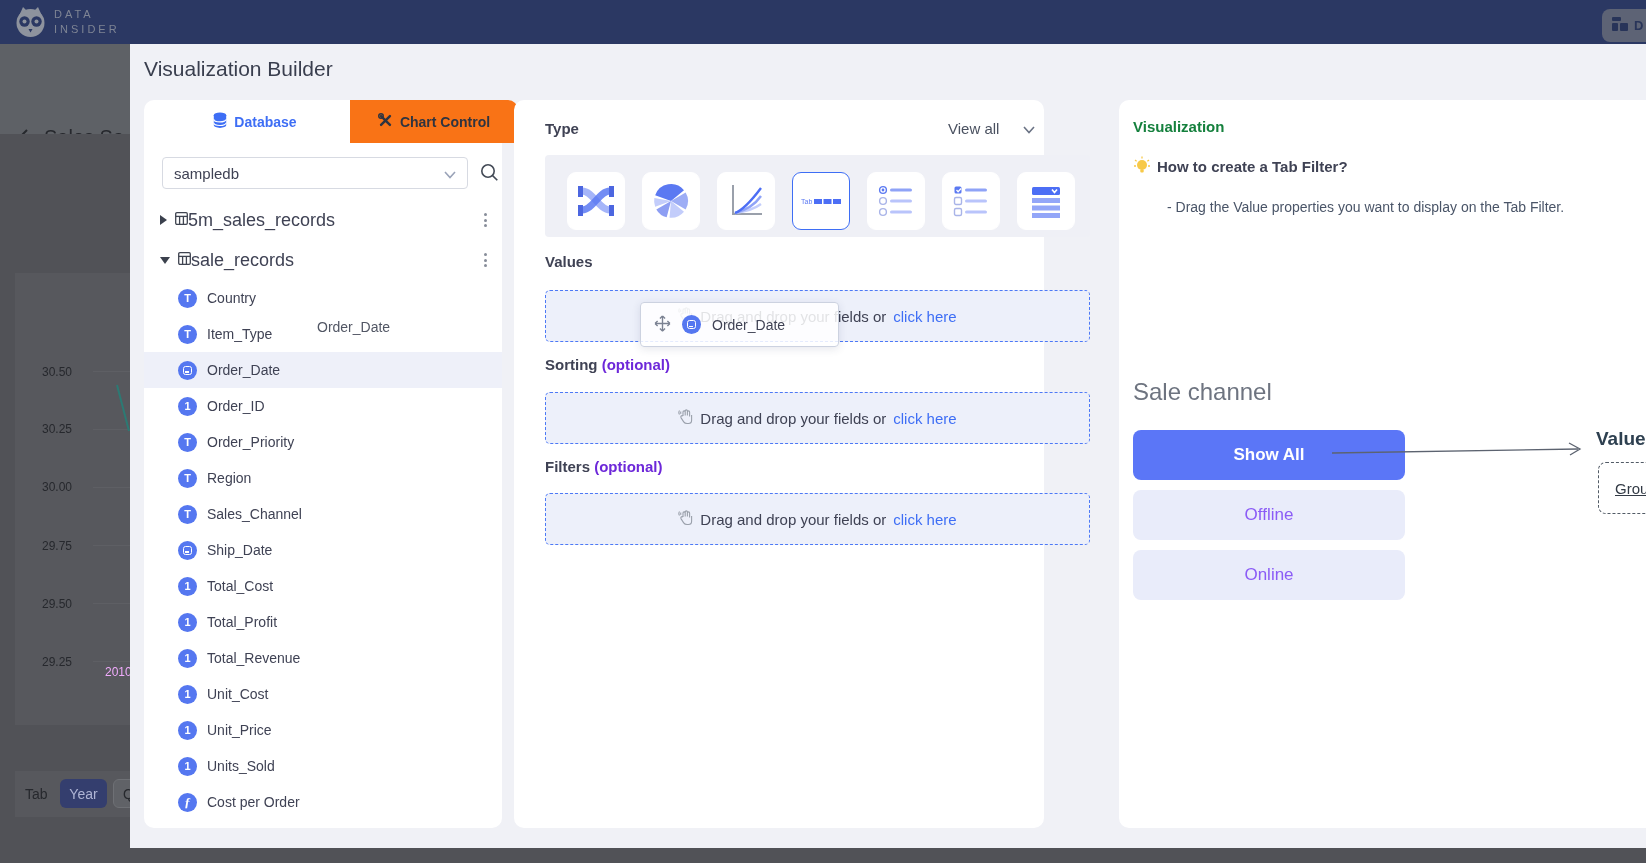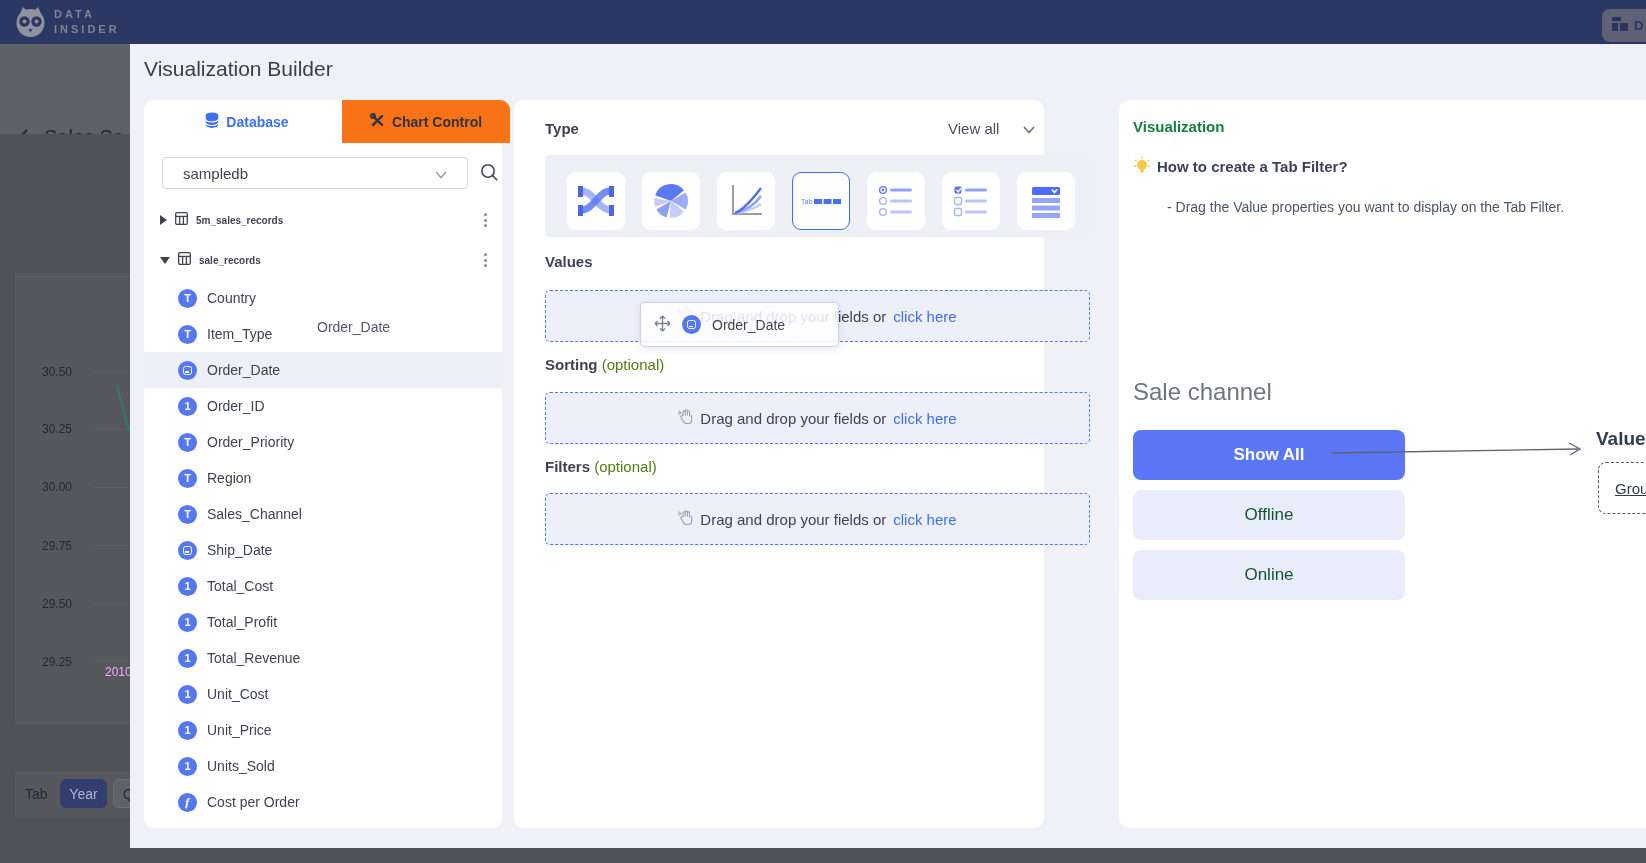--- a/index.html
+++ b/index.html
@@ -2,21 +2,21 @@
 <html><head>
 <meta charset="utf-8">
 <style>
   *{box-sizing:border-box;margin:0;padding:0}
   html,body{width:1646px;height:863px}
   body{position:relative;overflow:hidden;background:#515257;font-family:"Liberation Sans",sans-serif;color:#3f4254}
   .abs{position:absolute}
 
   
   .navbar{position:absolute;left:0;top:0;width:1646px;height:44px;background:#2b3863;z-index:5}
-  .brand{position:absolute;left:54px;top:7px;color:#7e8494;font-size:11px;font-weight:bold;letter-spacing:3px;line-height:15px}
+  .brand{position:absolute;left:54px;top:7px;color:#7e8494;font-size:11px;font-weight:normal;letter-spacing:3px;line-height:15px}
   .owl{position:absolute;left:12px;top:4px}
   .nav-right-btn{position:absolute;left:1602px;top:9px;width:56px;height:33px;background:#5d6375;border-radius:8px;display:flex;align-items:center;gap:6px;padding-left:10px;color:#283459;font-weight:bold;font-size:13px}
 
   
   .bg-header{position:absolute;left:0;top:44px;width:1646px;height:90px;background:#5e6166}
   .bg-title{position:absolute;left:44px;top:82px;font-size:20px;color:#26282d;font-weight:500}
   .bg-back{position:absolute;left:14px;top:84px}
   .bg-body{position:absolute;left:0;top:134px;width:1646px;height:729px;background:#515257}
   .bg-chart-card{position:absolute;left:15px;top:139px;width:115px;height:452px;background:#57585d}
   .ytick{position:absolute;right:58px;font-size:12px;color:#26282d;text-align:right;width:40px}
@@ -29,62 +29,62 @@
 
   
   .modal{position:absolute;left:130px;top:44px;width:1530px;height:804px;background:#f0f1f6;z-index:10}
   .modal-title{position:absolute;left:14px;top:13px;font-size:21px;font-weight:500;color:#393e4e}
   .panel{position:absolute;top:56px;height:728px;background:#fff;border-radius:10px}
   .panel.left{left:14px;width:358px}
   .panel.mid{left:384px;width:530px}
   .panel.right{left:989px;width:541px}
 
   
-  .ltabs{position:absolute;left:8px;top:0;width:358px;height:43px;display:flex;border-radius:10px 10px 0 0;overflow:hidden}
+  .ltabs{position:absolute;left:16px;top:0;width:358px;height:43px;display:flex;border-radius:10px 10px 0 0;overflow:hidden}
   .ltab{display:flex;align-items:center;justify-content:center;gap:7px;font-size:14px;font-weight:bold;cursor:pointer}
   .ltab.active{width:190px;background:#fff;color:#3e6ef5}
   .ltab.inactive{width:168px;background:#f97316;color:#2f3440}
-  .ds-select{position:absolute;left:18px;top:57px;width:306px;height:32px;border:1px solid #d7dae2;border-radius:4px;background:#fff;display:flex;align-items:center;justify-content:space-between;padding:0 20px;font-size:15px;color:#3f4254}
+  .ds-select{position:absolute;left:18px;top:57px;width:306px;height:32px;border:1px solid #d7dae2;border-radius:4px;background:#fff;display:flex;align-items:center;justify-content:space-between;padding:0 11px;font-size:15px;color:#3f4254}
   .search-btn{position:absolute;left:336px;top:63px}
   .tree{position:absolute;left:0;top:100px;width:358px}
   .trow{height:40px;display:flex;align-items:center;padding-left:16px;position:relative}
-  .trow .tname{font-size:10px;font-weight:700;margin-left:8px}
+  .trow .tname{font-size:18px;font-weight:400;margin-left:0}
   .caret-r{width:0;height:0;border-left:7px solid #3b414d;border-top:5px solid transparent;border-bottom:5px solid transparent;margin-right:8px}
   .caret-d{width:0;height:0;border-top:7px solid #3b414d;border-left:5px solid transparent;border-right:5px solid transparent;margin-right:8px}
   .kebab{position:absolute;right:12px;top:50%;transform:translateY(-50%);display:flex;flex-direction:column;gap:2.5px;padding:3px;cursor:pointer}
   .kebab i{width:3px;height:3px;border-radius:50%;background:#878d99}
   .frow{height:36px;display:flex;align-items:center;padding-left:34px;gap:10px}
   .frow.sel{background:#eef0f9}
   .ficon{width:19px;height:19px;border-radius:50%;background:#5577f0;display:flex;align-items:center;justify-content:center;flex:0 0 19px}
   .fg{color:#fff;font-size:11px;font-weight:bold}
   .fg.fx{font-family:"Liberation Serif",serif;font-style:italic;font-size:13px}
   .cal{width:9px;height:9px;border:1.6px solid #fff;border-radius:2.5px;position:relative}
   .cal::after{content:"";position:absolute;left:0.6px;bottom:0.6px;width:4px;height:1.8px;background:#fff}
   .fname{font-size:14px;color:#3f4254}
   .ghost{position:absolute;left:173px;top:219px;font-size:14px;color:#434857;opacity:.92;pointer-events:none}
 
   
   .sec-label{position:absolute;font-size:15px;font-weight:bold;color:#3f4254}
-  .opt{font-weight:normal;color:#4d7c0f}
+  .opt{font-weight:bold;color:#6d28d9}
   .viewall{position:absolute;left:434px;top:20px;font-size:15px;color:#4a5160;display:flex;align-items:center;gap:24px;cursor:pointer}
   .type-strip{position:absolute;left:31px;top:55px;width:545px;height:82px;background:#eff0f6;border-radius:4px}
   .tcard{position:absolute;top:17px;width:58px;height:58px;background:#fff;border-radius:9px;border:1.5px solid #fff;display:flex;align-items:center;justify-content:center;cursor:pointer}
   .tcard.selected{border-color:#3e6ef5}
   .dropzone{position:absolute;left:31px;width:545px;height:52px;background:#edf0fa;border:1.5px dashed #4d79f6;border-radius:5px;display:flex;align-items:center;justify-content:center;gap:7px;font-size:15px;color:#3f4254}
   .dz-link{color:#3e6ef5;cursor:pointer}
   .dragcard{position:absolute;left:126px;top:202px;width:199px;height:45px;background:rgba(255,255,255,.85);border:1px solid #ccd2e0;border-radius:4px;box-shadow:0 2px 8px rgba(40,50,90,.12);display:flex;align-items:center;gap:11px;padding:0 13px;font-size:14px;color:#3f4254;z-index:3}
 
   
   .viz-head{position:absolute;left:14px;top:18px;font-size:15px;font-weight:bold;color:#15803d}
   .tip-title{position:absolute;left:38px;top:58px;font-size:15px;font-weight:bold;color:#3f4254}
   .tip-body{position:absolute;left:48px;top:99px;font-size:14px;color:#4a5568}
   .widget-title{position:absolute;left:14px;top:278px;font-size:24px;font-weight:500;color:#6e7480}
   .opt-btn{position:absolute;left:14px;width:272px;height:50px;border-radius:8px;display:flex;align-items:center;justify-content:center;font-size:17px;cursor:pointer}
   .opt-btn.on{background:#5b76f7;color:#fff;font-weight:bold}
-  .opt-btn.off{background:#e9ecfa;color:#14532d}
+  .opt-btn.off{background:#e9ecfa;color:#8b5cf6}
   .anno-head{position:absolute;left:477px;top:328px;font-size:19px;font-weight:bold;color:#2e4050;white-space:nowrap}
   .anno-box{position:absolute;left:479px;top:362px;width:92px;height:52px;border:1.6px dashed #525b66;border-radius:8px;display:flex;align-items:center;padding-left:16px}
   .anno-link{font-size:15px;color:#323a45;text-decoration:underline;white-space:nowrap;cursor:pointer}
 </style>
 </head>
 <body>
 
 <div class="navbar">
   <span class="owl">
     <svg width="37" height="37" viewBox="0 0 37 37">

